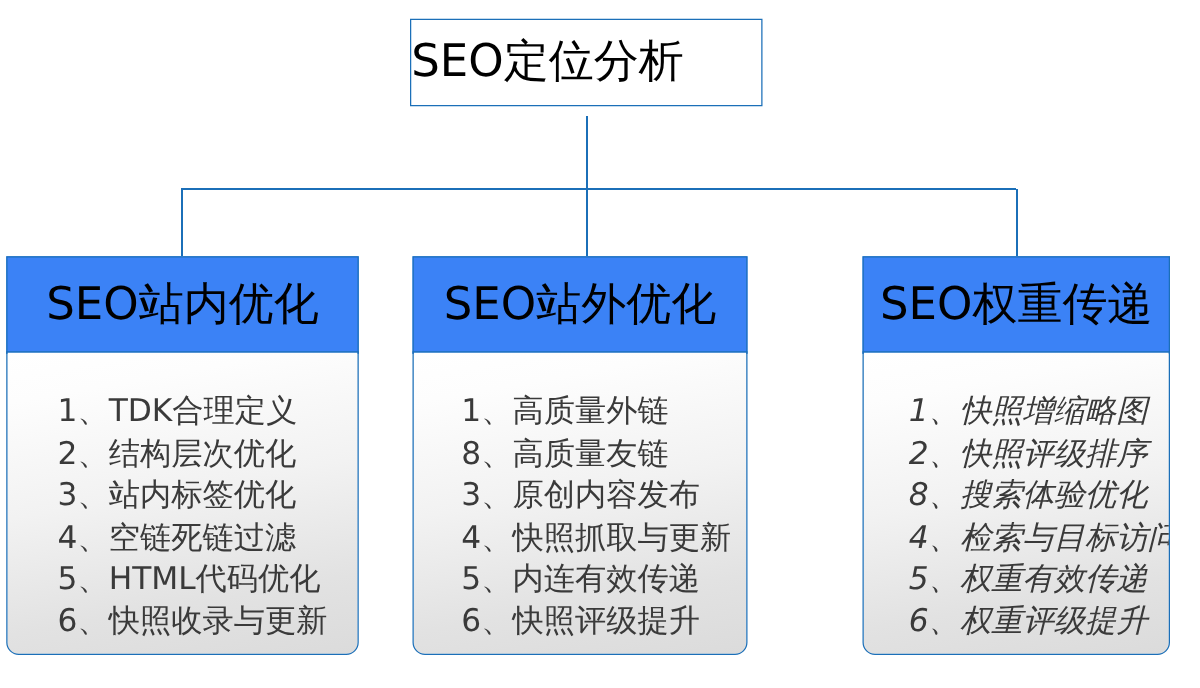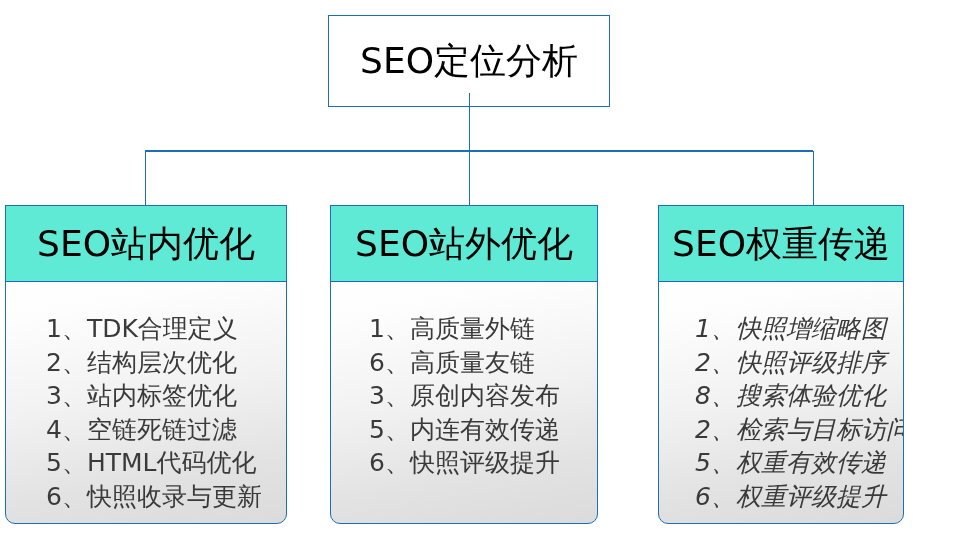--- a/index.html
+++ b/index.html
@@ -18,27 +18,26 @@
     width: 960px;
     height: 550px;
   }
 
   
   .root-node {
     position: absolute;
     left: 328px;
     top: 15px;
     width: 282px;
-    height: 92px;
+    height: 70px;
     box-sizing: border-box;
     border: 1.6px solid #1B6FB8;
     background: #ffffff;
     display: flex;
     align-items: center;
-    justify-content: center;
   }
   .root-label {
     font-size: 36px;
     line-height: 1;
     color: #000000;
     letter-spacing: 0px;
     white-space: nowrap;
   }
 
   
@@ -53,21 +52,21 @@
 
   
   .branch {
     position: absolute;
     top: 205px;
   }
   .branch-head {
     box-sizing: border-box;
     height: 78px;
     border: 1.6px solid #1B6FB8;
-    background: #5eead4;
+    background: #3b82f6;
     display: flex;
     align-items: center;
     justify-content: center;
   }
   .branch-head-label {
     font-size: 36px;
     line-height: 1;
     color: #000000;
     white-space: nowrap;
   }
@@ -90,21 +89,21 @@
   .branch-list li {
     font-size: 25px;
     line-height: 33.5px;
     color: #3A3A3A;
     white-space: nowrap;
   }
 
   
   #branch-0 { left: 5px;   width: 282px; }
   #branch-1 { left: 330px; width: 268px; }
-  #branch-2 { left: 658px; width: 246px; border-radius: 25px; }
+  #branch-2 { left: 690px; width: 246px; border-radius: 25px; }
 
   #branch-0 .branch-list { padding-left: 24px; }
   #branch-1 .branch-list { padding-left: 22px; }
   #branch-2 .branch-list { padding-left: 20px; font-style: italic; }
 </style>
 </head>
 <body>
 
 <div id="diagram">
 
@@ -143,37 +142,38 @@
     </div>
   </div>
 
   <div class="branch" id="branch-1">
     <div class="branch-head">
       <span class="branch-head-label">SEO站外优化</span>
     </div>
     <div class="branch-body">
       <ul class="branch-list">
         <li>1、高质量外链</li>
-        <li>6、高质量友链</li>
+        <li>8、高质量友链</li>
         <li>3、原创内容发布</li>
+        <li>4、快照抓取与更新</li>
         <li>5、内连有效传递</li>
         <li>6、快照评级提升</li>
       </ul>
     </div>
   </div>
 
   <div class="branch" id="branch-2">
     <div class="branch-head">
       <span class="branch-head-label">SEO权重传递</span>
     </div>
     <div class="branch-body">
       <ul class="branch-list">
         <li>1、快照增缩略图</li>
         <li>2、快照评级排序</li>
         <li>8、搜索体验优化</li>
-        <li>2、检索与目标访问</li>
+        <li>4、检索与目标访问</li>
         <li>5、权重有效传递</li>
         <li>6、权重评级提升</li>
       </ul>
     </div>
   </div>
 
 </div>
 
 </body></html>

